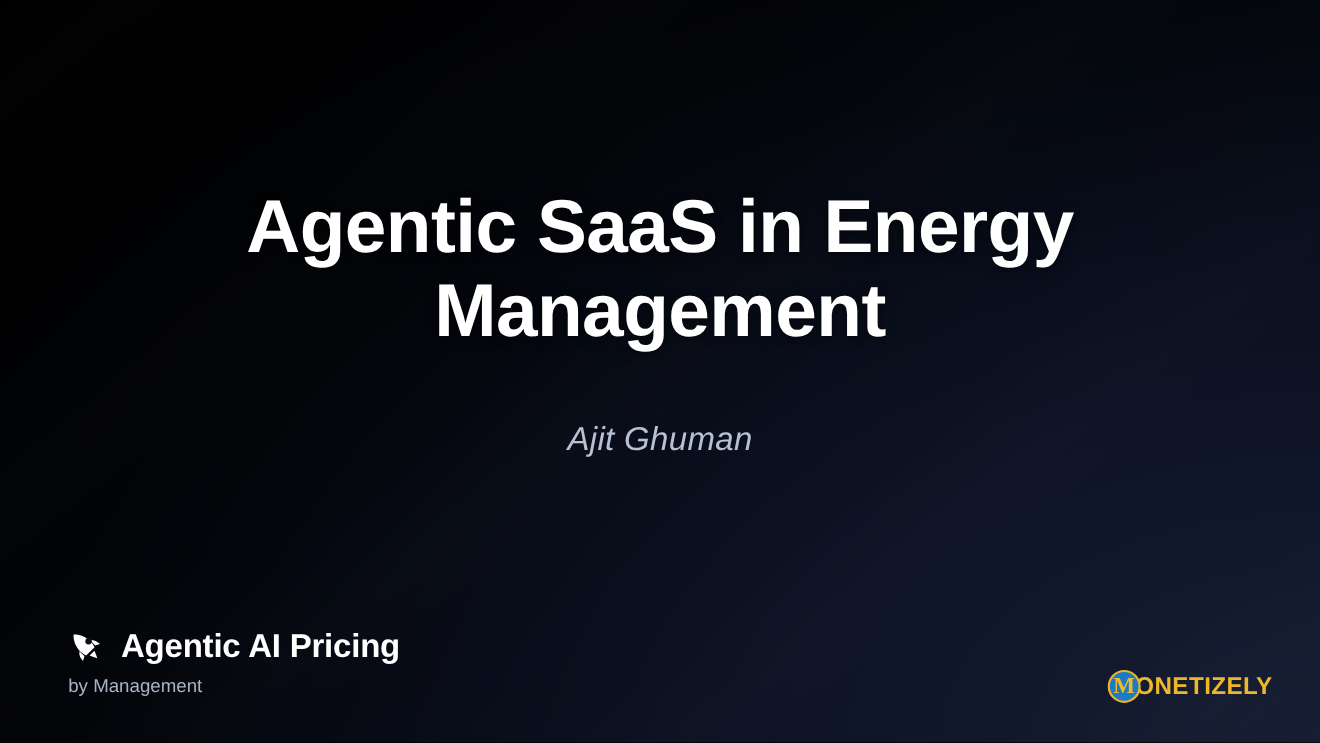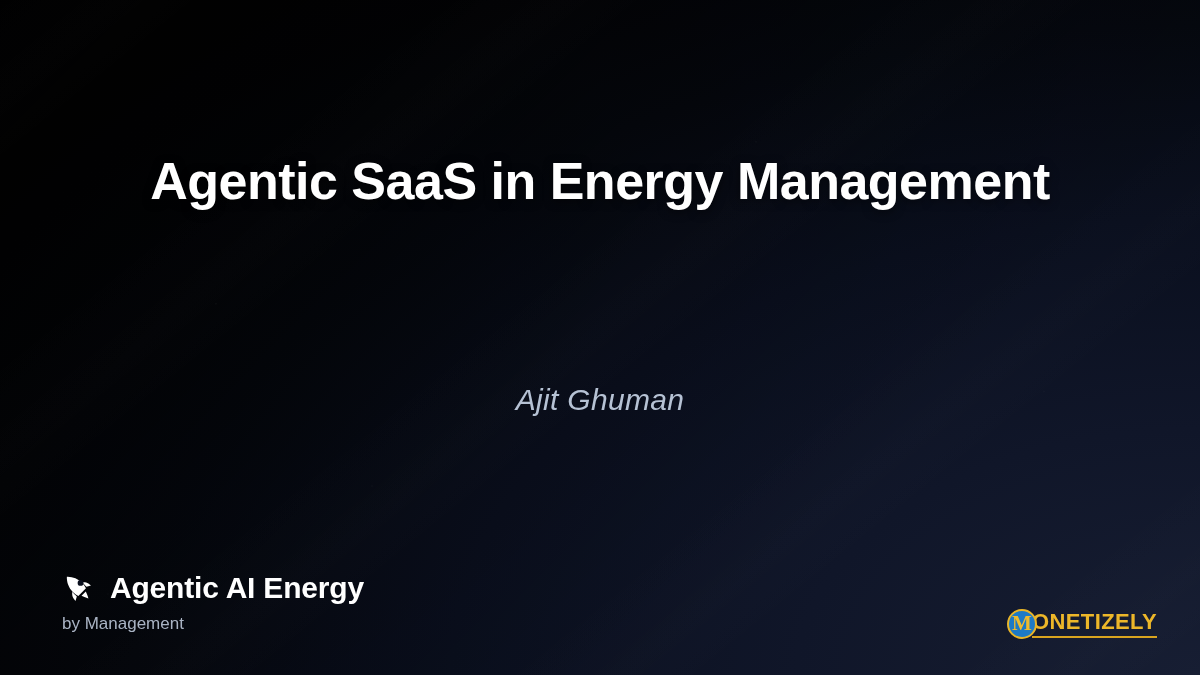--- a/index.html
+++ b/index.html
@@ -64,23 +64,23 @@
   .title-block {
     position: absolute;
     left: 0;
     right: 0;
     top: 152px;
     text-align: center;
     padding: 0 110px;
     box-sizing: border-box;
   }
   .slide-title {
-    margin: 0;
+    margin: 16px;
     color: #ffffff;
-    font-size: 52px;
+    font-size: 68px;
     line-height: 1.12;
     font-weight: 700;
     letter-spacing: -0.5px;
     text-shadow: 0 2px 10px rgba(0,0,0,0.55);
   }
   .slide-subtitle {
     position: absolute;
     left: 0;
     right: 0;
     top: 383px;
@@ -152,21 +152,21 @@
   .logo-mark-letter {
     color: #f0bb2b;
     font-size: 21px;
     font-weight: 700;
     line-height: 1;
     font-family: "Liberation Serif", serif;
     margin-top: -1px;
   }
   .logo-word-wrap {
     display: flex;
-    flex-direction: column;
+    flex-direction: row;
     align-items: flex-start;
   }
   .logo-word {
     color: #edb729;
     font-size: 22px;
     font-weight: 700;
     letter-spacing: 0.4px;
     line-height: 1;
   }
   .logo-underline {
@@ -192,21 +192,21 @@
       <div class="brand-row">
         <svg class="rocket-icon" viewBox="0 0 64 64" aria-hidden="true">
           <g transform="rotate(-45 32 32)" fill="#ffffff">
             <path d="M32 4c7.2 6.5 11.6 16.4 11.6 26.6 0 4.2-.7 8.2-2 11.8H22.4c-1.3-3.6-2-7.6-2-11.8C20.4 20.4 24.8 10.5 32 4z"></path>
             <path d="M20.2 29.6c-3.6 2.3-6.1 5.8-6.8 9.9l-.9 5.6 7.4-3.9c-.2-1.9-.3-3.8-.3-5.7 0-2 .2-4 .6-5.9z"></path>
             <path d="M43.8 29.6c.4 1.9.6 3.9.6 5.9 0 1.9-.1 3.8-.3 5.7l7.4 3.9-.9-5.6c-.7-4.1-3.2-7.6-6.8-9.9z"></path>
             <path d="M26.6 46.2h10.8l-2.1 5.1c-1 2.4-2.1 4.7-3.3 6.9-1.2-2.2-2.3-4.5-3.3-6.9l-2.1-5.1z"></path>
           </g>
           <circle cx="36.5" cy="23" r="5.2" fill="#0a0f1e"></circle>
         </svg>
-        <div class="brand-title">Agentic AI Energy</div>
+        <div class="brand-title">Agentic AI Pricing</div>
       </div>
       <div class="brand-sub">by Management</div>
     </div>
 
     <div class="logo">
       <div class="logo-mark">
         <span class="logo-mark-letter">M</span>
       </div>
       <div class="logo-word-wrap">
         <span class="logo-word">ONETIZELY</span>

